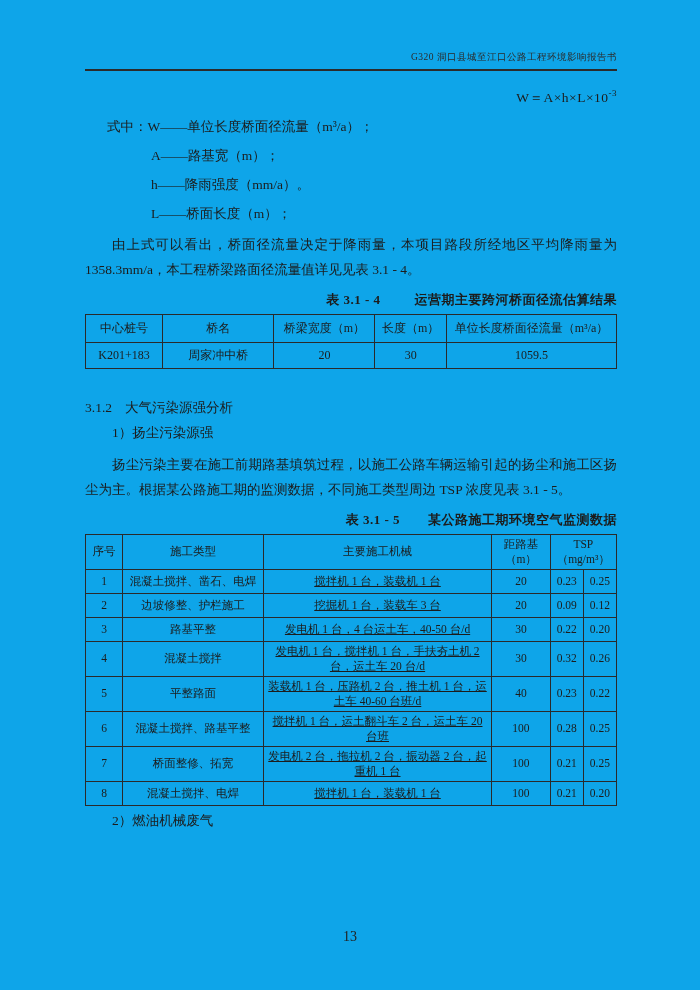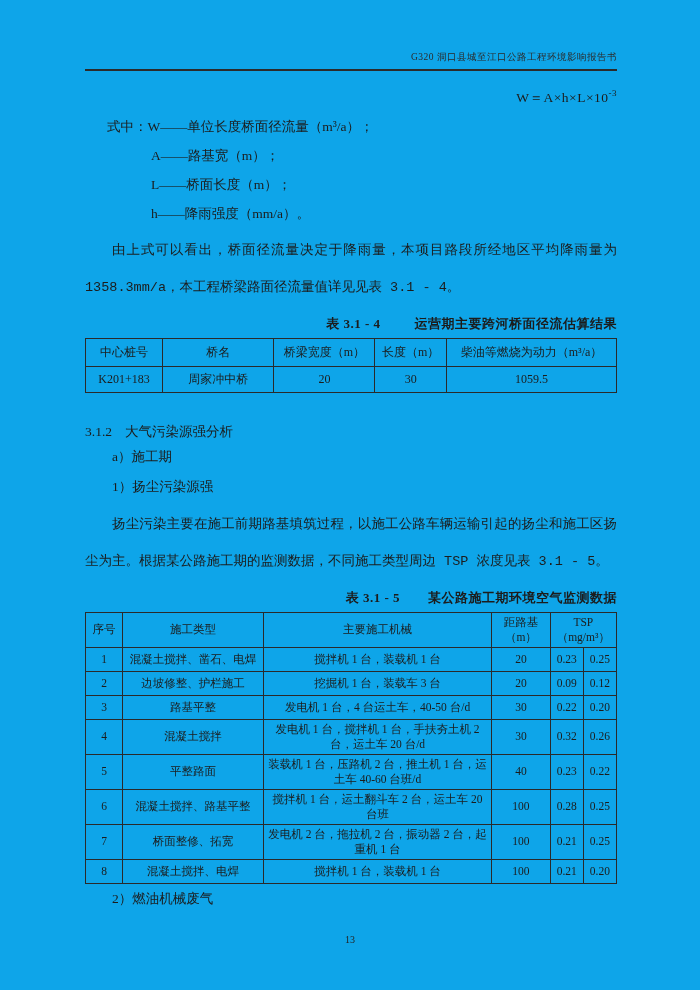--- a/index.html
+++ b/index.html
@@ -33,25 +33,24 @@
     margin-top: 17px;
     letter-spacing: 0.5px;
   }
   .formula sup { font-size: 9px; }
   .defs { margin-top: 5px; }
   .def-line { font-size: 13.5px; line-height: 29px; }
   .def-first { padding-left: 22px; }
   .def-rest  { padding-left: 66px; }
   .para {
     font-size: 13.5px;
-    line-height: 37px;
+    line-height: 25px;
     text-align: justify;
     text-indent: 2em;
     margin: 4px 0 0 0;
-    font-family: Liberation Mono, monospace;
   }
   .para sub { font-size: 9px; }
   .caption {
     text-align: right;
     font-weight: bold;
     font-size: 13px;
     margin: 9px 0 5px 0;
     letter-spacing: 0.5px;
   }
   .caption .cap-label { margin-right: 34px; font-weight: bold; }
@@ -65,51 +64,51 @@
     border: 1px solid #2a2a2a;
     text-align: center;
     vertical-align: middle;
     font-weight: normal;
     padding: 2px 2px;
   }
   .t4 th { font-size: 12px; height: 23px; }
   .t4 td { font-size: 12px; height: 21px; }
   .t5 th { font-size: 11.5px; line-height: 15px; }
   .t5 td { font-size: 11.5px; line-height: 15px; height: 19px; }
-  .t5 .mach { padding: 2px 4px; }
+  .t5 .mach { padding: 2px 4px; text-decoration: underline; }
   .section-h { font-size: 13.5px; margin-top: 29px; line-height: 20px; }
   .section-h .sec-num { margin-right: 13px; }
   .sub-line { font-size: 13.5px; line-height: 30px; padding-left: 27px; }
   .page-number {
     position: absolute;
     bottom: 45px;
     left: 0;
     width: 100%;
     text-align: center;
-    font-size: 10px;
+    font-size: 14px;
     color: #222;
   }
 </style>
 </head>
 <body>
 
 <div class="page">
   <div class="content">
 
     <div class="doc-header">
       <span>G320 洞口县城至江口公路工程环境影响报告书</span>
     </div>
 
     <div class="formula"><span>W＝A×h×L×10</span><sup>-3</sup></div>
 
     <div class="defs">
       <div class="def-line def-first">式中：W——单位长度桥面径流量（m³/a）；</div>
       <div class="def-line def-rest">A——路基宽（m）；</div>
+      <div class="def-line def-rest">h——降雨强度（mm/a）。</div>
       <div class="def-line def-rest">L——桥面长度（m）；</div>
-      <div class="def-line def-rest">h——降雨强度（mm/a）。</div>
     </div>
 
     <p class="para">由上式可以看出，桥面径流量决定于降雨量，本项目路段所经地区平均降雨量为 1358.3mm/a，本工程桥梁路面径流量值详见见表 3.1 - 4。</p>
 
     <div class="caption">
       <span class="cap-label">表 3.1 - 4</span><span>运营期主要跨河桥面径流估算结果</span>
     </div>
 
     <table class="t4">
       <colgroup>
@@ -118,37 +117,36 @@
           <col style="width:19%">
           <col style="width:13.5%">
           <col style="width:32%">
       </colgroup>
       <tbody>
           <tr>
         <th>中心桩号</th>
         <th>桥名</th>
         <th>桥梁宽度（m）</th>
         <th>长度（m）</th>
-        <th>柴油等燃烧为动力（m³/a）</th>
+        <th>单位长度桥面径流量（m³/a）</th>
       </tr>
       <tr>
         <td>K201+183</td>
         <td>周家冲中桥</td>
         <td>20</td>
         <td>30</td>
         <td>1059.5</td>
       </tr>
     </tbody>
       </table>
 
     <div class="section-h">
       <span class="sec-num">3.1.2</span><span>大气污染源强分析</span>
     </div>
 
-    <div class="sub-line">a）施工期</div>
     <div class="sub-line">1）扬尘污染源强</div>
 
     <p class="para">扬尘污染主要在施工前期路基填筑过程，以施工公路车辆运输引起的扬尘和施工区扬尘为主。根据某公路施工期的监测数据，不同施工类型周边 TSP 浓度见表 3.1 - 5。</p>
 
     <div class="caption c5">
       <span class="cap-label">表 3.1 - 5</span><span>某公路施工期环境空气监测数据</span>
     </div>
 
     <table class="t5">
       <colgroup>

